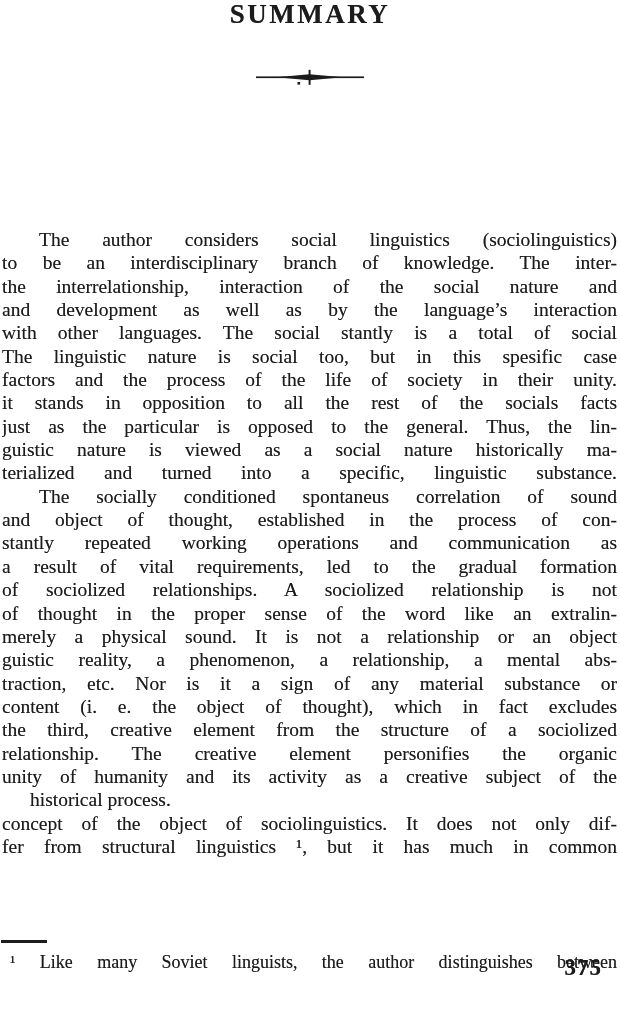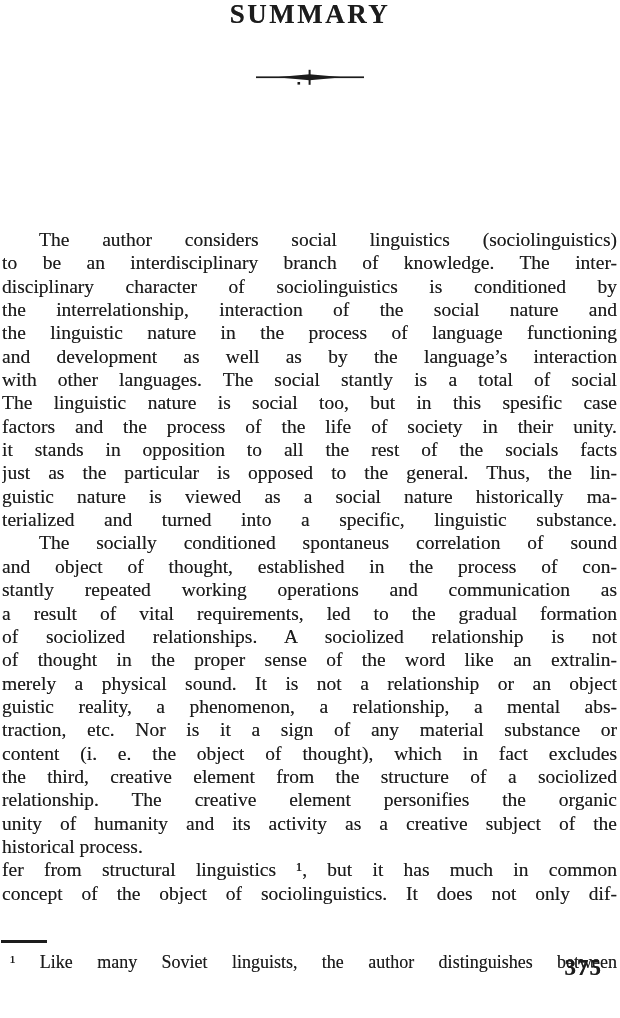--- a/index.html
+++ b/index.html
@@ -48,21 +48,21 @@
   .line {
     display: block;
     height: 23.35px;
     line-height: 23.35px;
     text-align: justify;
     text-align-last: justify;
     white-space: normal;
     overflow: hidden;
   }
   .line.indent { text-indent: 37px; }
-  .line.short { text-align-last: left; }
+  .line.short { text-align-last: left; margin-left: 28px; }
   .fnrule {
     position: absolute;
     top: 940px;
     left: 1px;
     width: 46px;
     height: 3px;
     background: #1c1c1c;
   }
   .footnote {
     position: absolute;
@@ -101,23 +101,21 @@
       <polygon points="20,8.2 53.5,5.3 87,8.2 53.5,11.2" fill="#1c1c1c"></polygon>
       <rect x="52.6" y="0.8" width="2" height="15" fill="#1c1c1c"></rect>
       <rect x="41.5" y="13" width="2.6" height="2.6" fill="#1c1c1c"></rect>
     </svg>
   </div>
 
   <div class="bodytext">
     <div class="paragraph">
         <div class="line indent">The author considers social linguistics (sociolinguistics)</div>
         <div class="line">to be an interdisciplinary branch of knowledge. The inter-</div>
-        <div class="line">disciplinary character of sociolinguistics is conditioned by</div>
         <div class="line">the interrelationship, interaction of the social nature and</div>
-        <div class="line">the linguistic nature in the process of language functioning</div>
         <div class="line">and development as well as by the language’s interaction</div>
         <div class="line">with other languages. The social stantly is a total of social</div>
         <div class="line">The linguistic nature is social too, but in this spesific case</div>
         <div class="line">factors and the process of the life of society in their unity.</div>
         <div class="line">it stands in opposition to all the rest of the socials facts</div>
         <div class="line">just as the particular is opposed to the general. Thus, the lin-</div>
         <div class="line">guistic nature is viewed as a social nature historically ma-</div>
         <div class="line">terialized and turned into a specific, linguistic substance.</div>
       </div>
     <div class="paragraph">
@@ -130,22 +128,22 @@
         <div class="line">merely a physical sound. It is not a relationship or an object</div>
         <div class="line">guistic reality, a phenomenon, a relationship, a mental abs-</div>
         <div class="line">traction, etc. Nor is it a sign of any material substance or</div>
         <div class="line">content (i. e. the object of thought), which in fact excludes</div>
         <div class="line">the third, creative element from the structure of a sociolized</div>
         <div class="line">relationship. The creative element personifies the organic</div>
         <div class="line">unity of humanity and its activity as a creative subject of the</div>
         <div class="line short">historical process.</div>
       </div>
     <div class="paragraph">
+        <div class="line">concept of the object of sociolinguistics. It does not only dif-</div>
         <div class="line">fer from structural linguistics ¹, but it has much in common</div>
-        <div class="line">concept of the object of sociolinguistics. It does not only dif-</div>
       </div>
   </div>
 
   <div class="fnrule"></div>
 
   <div class="footnote">¹ Like many Soviet linguists, the author distinguishes between</div>
 
   <div class="pagenum">375</div>
 
 </div>

